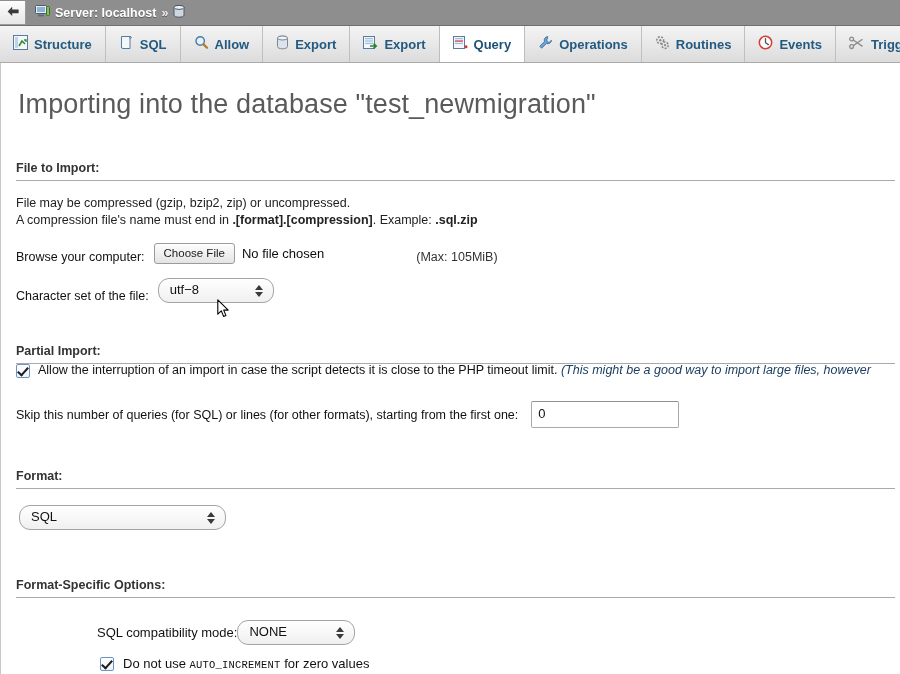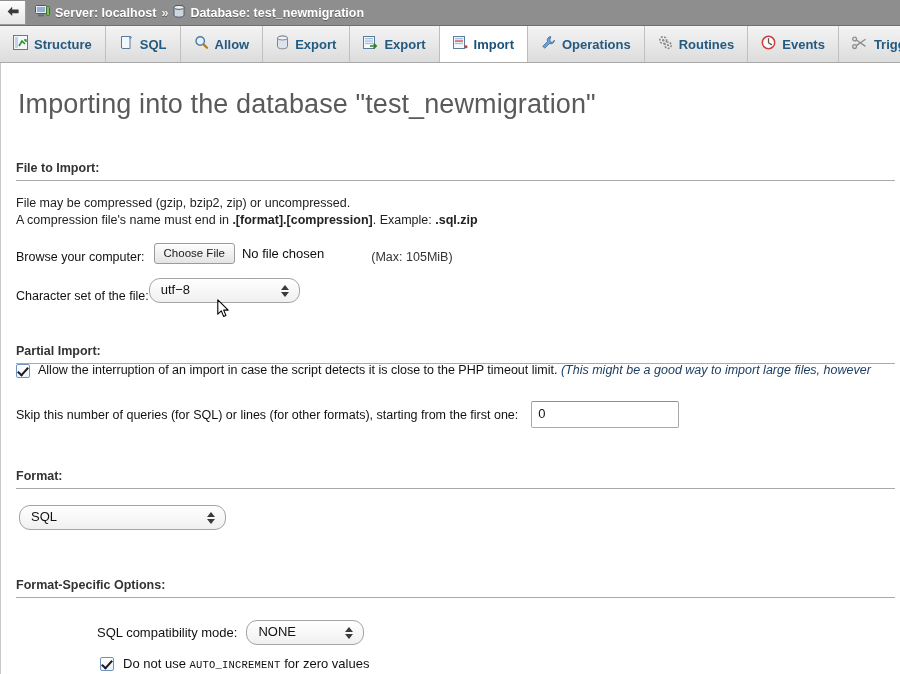--- a/index.html
+++ b/index.html
@@ -166,21 +166,21 @@
   }
   .file-name {
     font-size: 13px;
     color: #0d0d0d;
     margin-left: 7px;
     white-space: nowrap;
   }
   .max-note {
     font-size: 12.5px;
     color: #333;
-    margin-left: 47px;
+    margin-left: 92px;
     white-space: nowrap;
   }
 
   
   .sel {
     position: relative;
     display: inline-block;
     background: linear-gradient(#ffffff, #f0f0f0);
     border: 1px solid #a4a4a4;
     border-radius: 11px;
@@ -202,23 +202,23 @@
   .sel .arrows i {
     position: absolute;
     left: 0;
     width: 0; height: 0;
     border-left: 4.5px solid transparent;
     border-right: 4.5px solid transparent;
   }
   .sel .arrows i.up { top: 1px; border-bottom: 5px solid #3a3a3a; }
   .sel .arrows i.dn { bottom: 1px; border-top: 5px solid #3a3a3a; }
 
-  .sel.charset { width: 151px; }
+  .sel.charset { width: 116px; margin-left: 9px; }
   .sel.format  { width: 207px; margin-top: 16px; margin-left: 3px; }
-  .sel.compat  { width: 118px; margin-left: 9px; }
+  .sel.compat  { width: 118px; }
 
   
   .cb {
     position: relative;
     width: 14px; height: 14px;
     border: 1px solid #6f93c0;
     border-radius: 2px;
     background: linear-gradient(#ffffff, #eef3fa);
     box-sizing: border-box;
     flex: 0 0 auto;
@@ -323,21 +323,20 @@
     </span>
     <span class="sep">»</span>
     <span class="crumb">
       <span class="ic">
         <svg width="12" height="13" viewBox="0 0 12 13">
           <ellipse cx="6" cy="2.4" rx="5" ry="2" fill="#dfe4ea" stroke="#4a5a6a"></ellipse>
           <path d="M1 2.4 V10.2 C1 11.3 3.2 12.2 6 12.2 C8.8 12.2 11 11.3 11 10.2 V2.4" fill="#cfd6de" stroke="#4a5a6a"></path>
           <ellipse cx="6" cy="2.4" rx="5" ry="2" fill="#eef1f5" stroke="#4a5a6a"></ellipse>
         </svg>
       </span>
-      <span>Database: test_newmigration</span>
     </span>
   </div>
 </div>
 
 <div class="tab-bar">
 
   <div class="tab">
     <span class="ic">
       <svg width="15" height="15" viewBox="0 0 15 15">
         <rect x="0.5" y="0.5" width="14" height="14" fill="#f3f7fb" stroke="#5a7c9c"></rect>
@@ -397,21 +396,21 @@
   <div class="tab active">
     <span class="ic">
       <svg width="15" height="15" viewBox="0 0 15 15">
         <rect x="0.5" y="1.5" width="11" height="12" fill="#f4f8fc" stroke="#5a7c9c"></rect>
         <rect x="2" y="3" width="8" height="1.3" fill="#9ec0dd"></rect>
         <rect x="2" y="5.4" width="8" height="1.3" fill="#cf3c3c"></rect>
         <rect x="2" y="7.8" width="8" height="1.3" fill="#9ec0dd"></rect>
         <path d="M11.5 11.8 H14.5 M13 10.3 V13.3" stroke="#cf3c3c" stroke-width="1.8"></path>
       </svg>
     </span>
-    <span class="tab-label">Import</span>
+    <span class="tab-label">Query</span>
   </div>
 
   <div class="tab">
     <span class="ic">
       <svg width="15" height="15" viewBox="0 0 15 15">
         <path d="M9.8 1.6 a3.6 3.6 0 0 0 -3.3 5 L1.8 11.3 l1.9 1.9 l4.7 -4.7 a3.6 3.6 0 0 0 5 -3.3 l-2.2 2.2 l-1.9 -0.5 l-0.5 -1.9 Z" fill="#6ea4d4" stroke="#3f6e9c" stroke-width="0.9"></path>
       </svg>
     </span>
     <span class="tab-label">Operations</span>
   </div>

